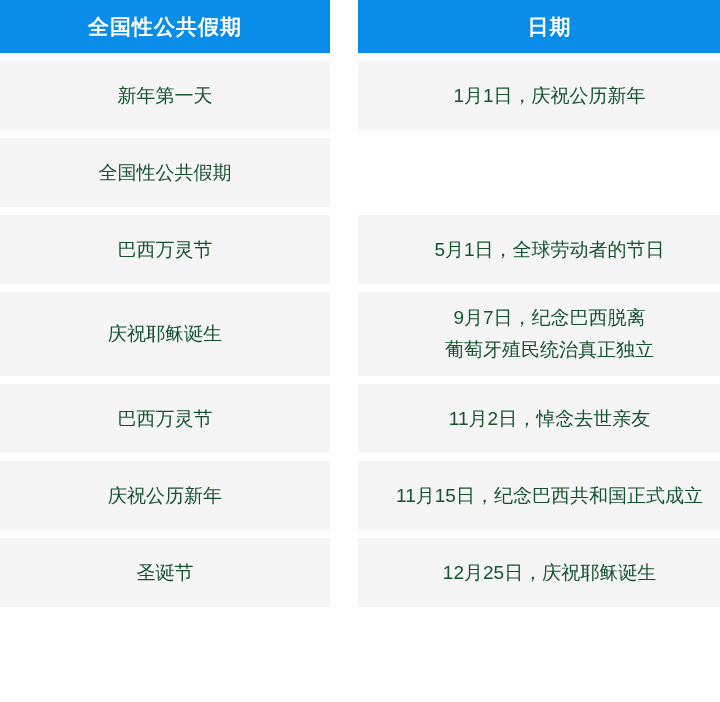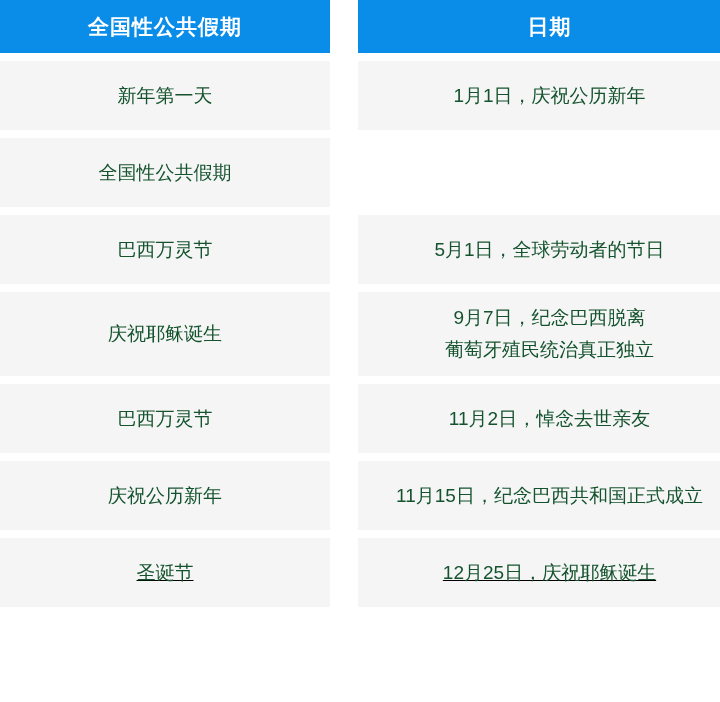--- a/index.html
+++ b/index.html
@@ -14,21 +14,21 @@
     background: #ffffff;
     overflow: hidden;
   }
   .t-row {
     display: grid;
     grid-template-columns: 330px 383px;
     column-gap: 7px;
     margin-bottom: 8px;
     gap: 28px;
   }
-  .t-row:last-child { margin-bottom: 0; text-decoration: underline; }
+  .t-row:last-child { margin-bottom: 0; }
   .cell {
     display: flex;
     flex-direction: column;
     justify-content: center;
     align-items: center;
     text-align: center;
   }
   .head .cell {
     height: 53px;
     background: #0a8ce9;

